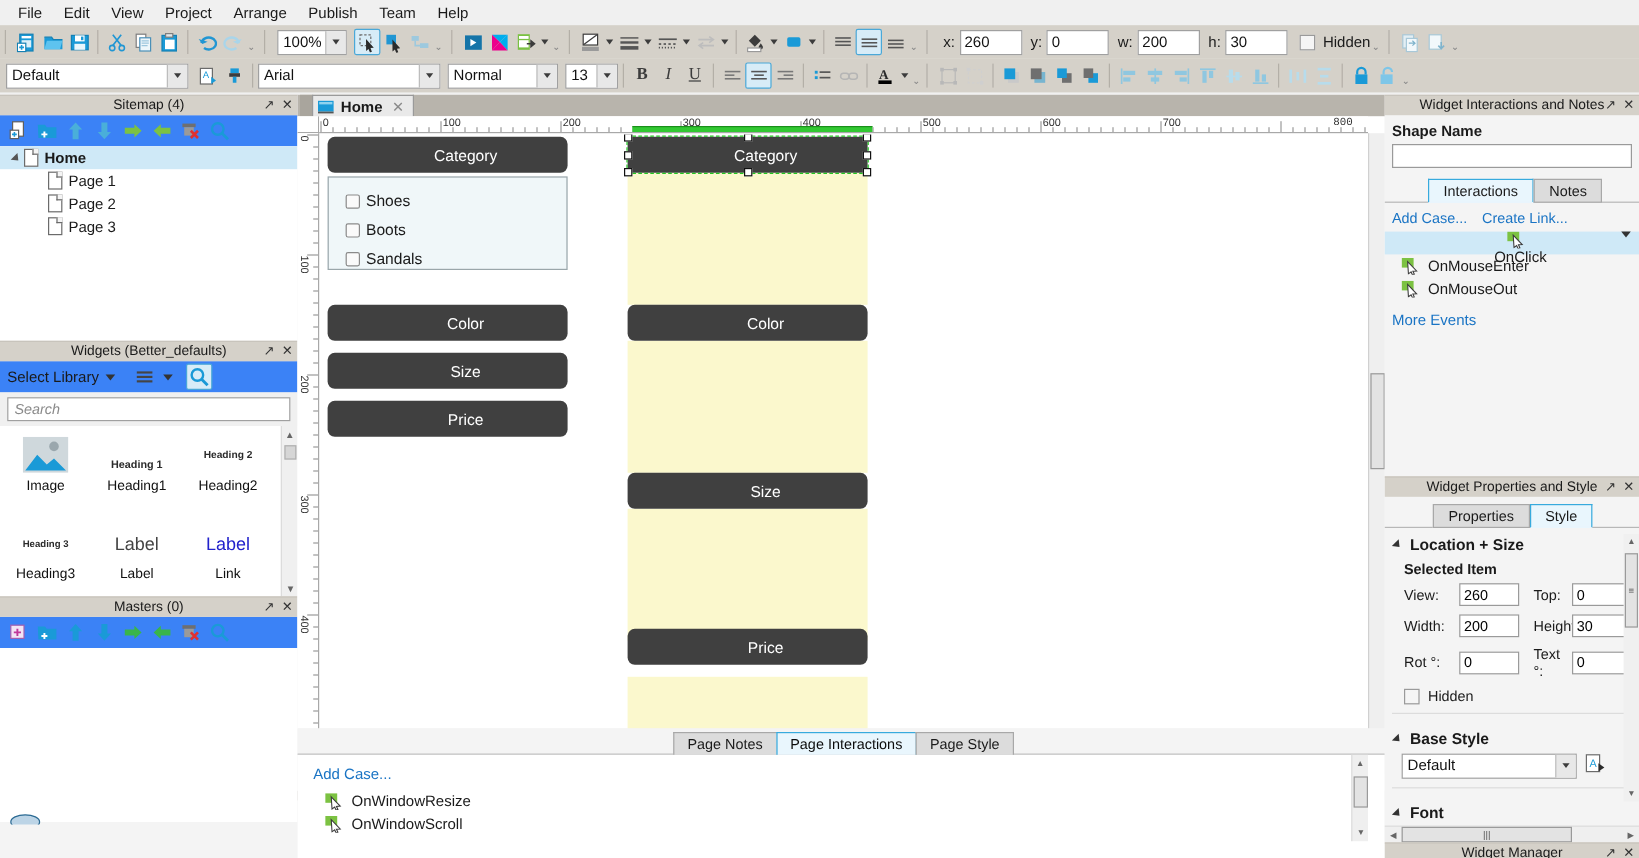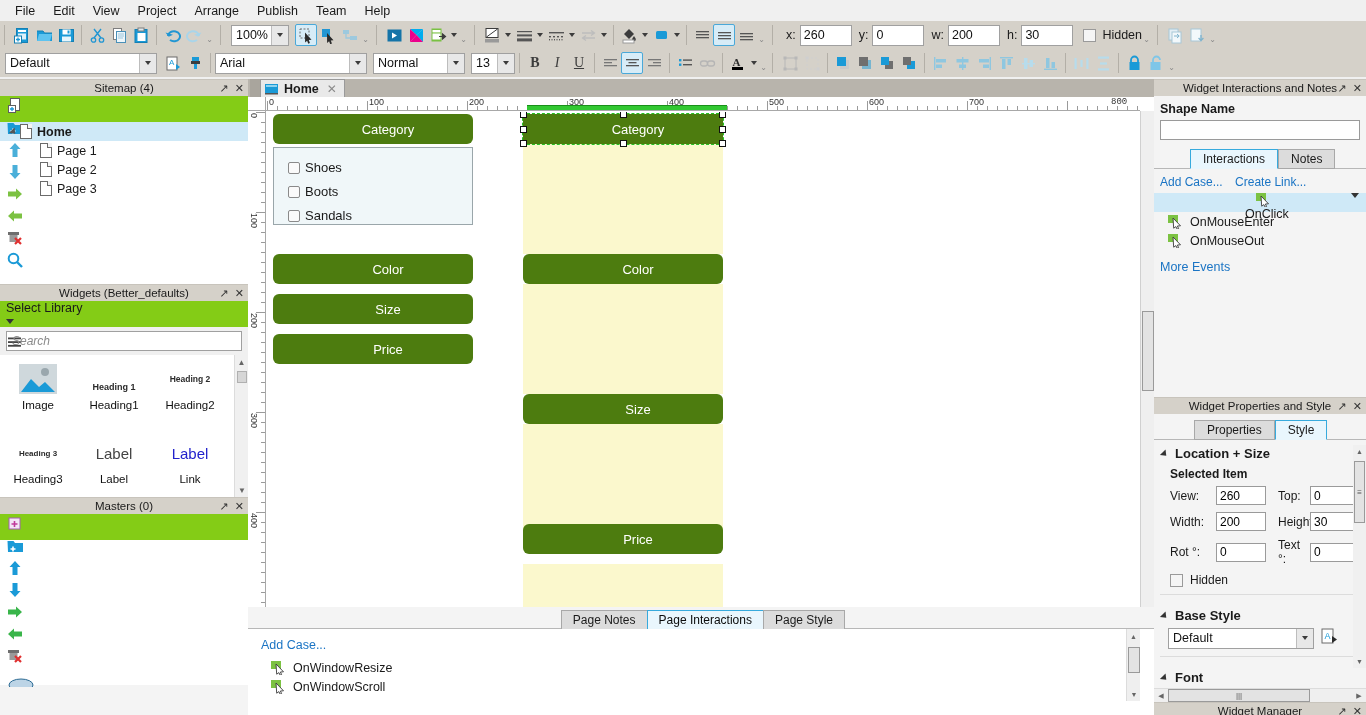--- a/index.html
+++ b/index.html
@@ -71,21 +71,21 @@
 
   
   .leftcol { position:absolute; left:0; top:79px; width:248px; height:636px; background:#f4f4f4; }
   .panel-title {
     height:17px; background:#d5d1c9; display:flex; align-items:center; justify-content:center;
     position:relative; font-size:11.5px; color:#1a1a1a; border-top:1px solid #c8c4bc;
   }
   .panel-title .pt-ctl { position:absolute; right:4px; top:1px; display:flex; gap:6px; align-items:center; }
   .mini { font-size:11px; color:#333; line-height:14px; }
 
-  .panel-toolbar { height:26px; background:#84cc16; display:flex; padding-left:4px; gap:2px;flex-direction:column; }
+  .panel-toolbar { height:26px; background:#3b82f6; display:flex; align-items:center; padding-left:4px; gap:2px; }
   .pbtn { width:22px;height:22px;display:flex;align-items:center;justify-content:center;border:1px solid transparent;border-radius:2px;}
   .pbtn.on { background:#d7ecf7; border:1px solid #4aa8d8; }
 
   
   .sitemap-body { background:#fff; height:162px; }
   .tree-row { height:19px; display:flex; align-items:center; font-size:12.5px; padding-left:6px; }
   .tree-row.sel { background:#cfe9f7; }
   .tree-row .tw { width:14px;display:flex;align-items:center;justify-content:center; }
   .tri { width:0;height:0;border-left:5px solid #555;border-top:4px solid transparent;border-bottom:4px solid transparent;
      transform: rotate(45deg); }
@@ -144,21 +144,21 @@
   .rtickv { position:absolute; right:0; height:1px; background:#9a9a9a; }
   .rtickv.maj { width:9px; }
   .rtickv.min { width:4px; }
   .rlabv { position:absolute; left:1px; font-size:9px; color:#333; writing-mode:vertical-rl; }
   .ruler-sel { position:absolute; bottom:0; height:5px; background:#32c832; border-top:1px solid #1a8f1a; }
 
   .canvas {
     position:absolute; left:19px; top:15px; right:14px; bottom:14px; background:#fff; overflow:hidden;
   }
   .wbtn {
-    position:absolute; background:#4d7c0f; border-radius:6px; color:#fff;
+    position:absolute; background:#404040; border-radius:6px; color:#fff;
     display:flex; align-items:center; justify-content:center; font-size:13px;padding-left:30px;
   }
   .wpanel {
     position:absolute; background:#f0f7f9; border:1px solid #9aa6aa;
   }
   .wpanel-yellow { position:absolute; background:#fbf8cd; }
   .ck { display:flex; align-items:center; font-size:13px; color:#1a1a1a; margin-bottom:9px; }
   .ck .b { width:12px;height:12px;border:1px solid #8a8a8a;background:#fafafa;border-radius:2px;margin-right:5px; }
 
   .selbox { position:absolute; outline:1px dashed #22c522; }

